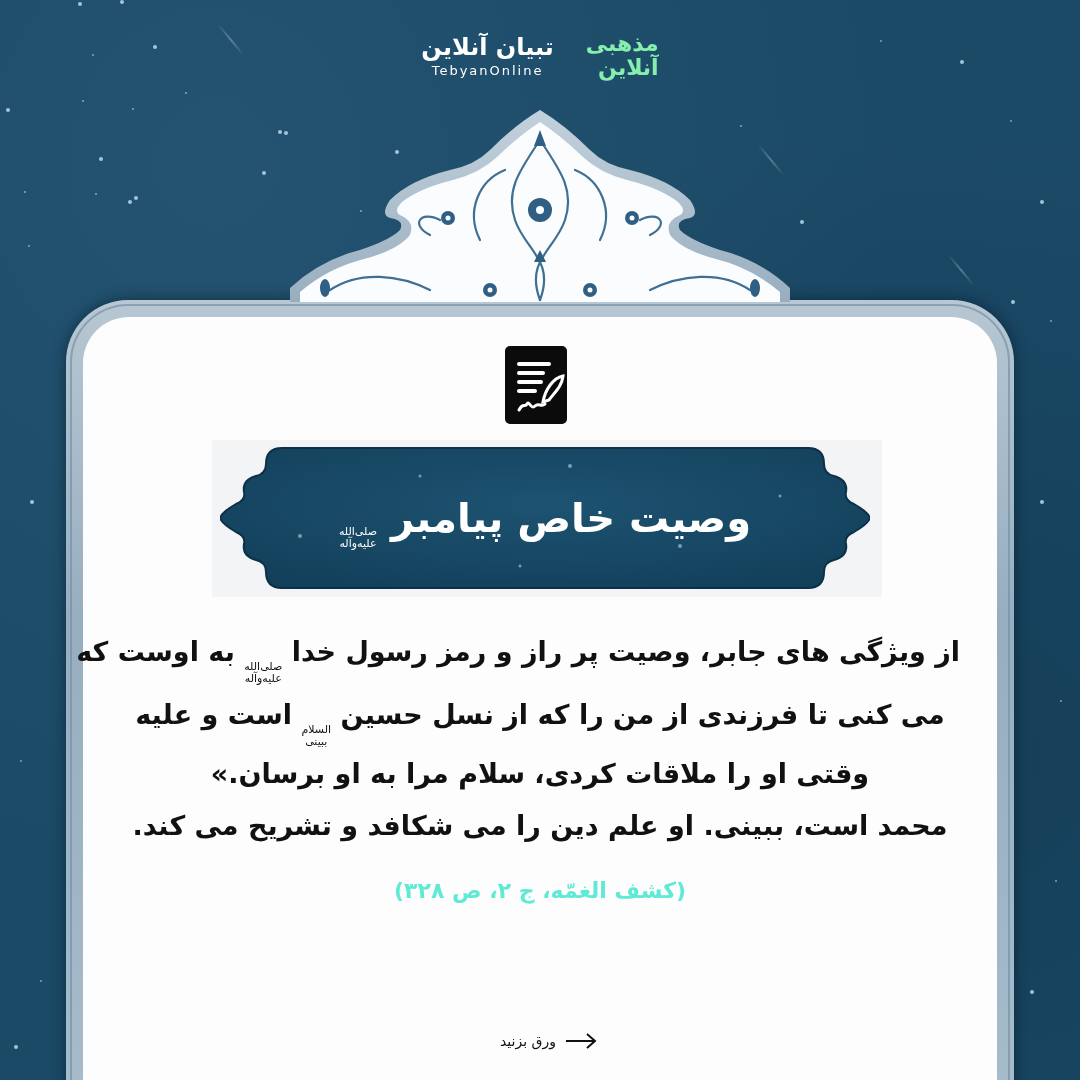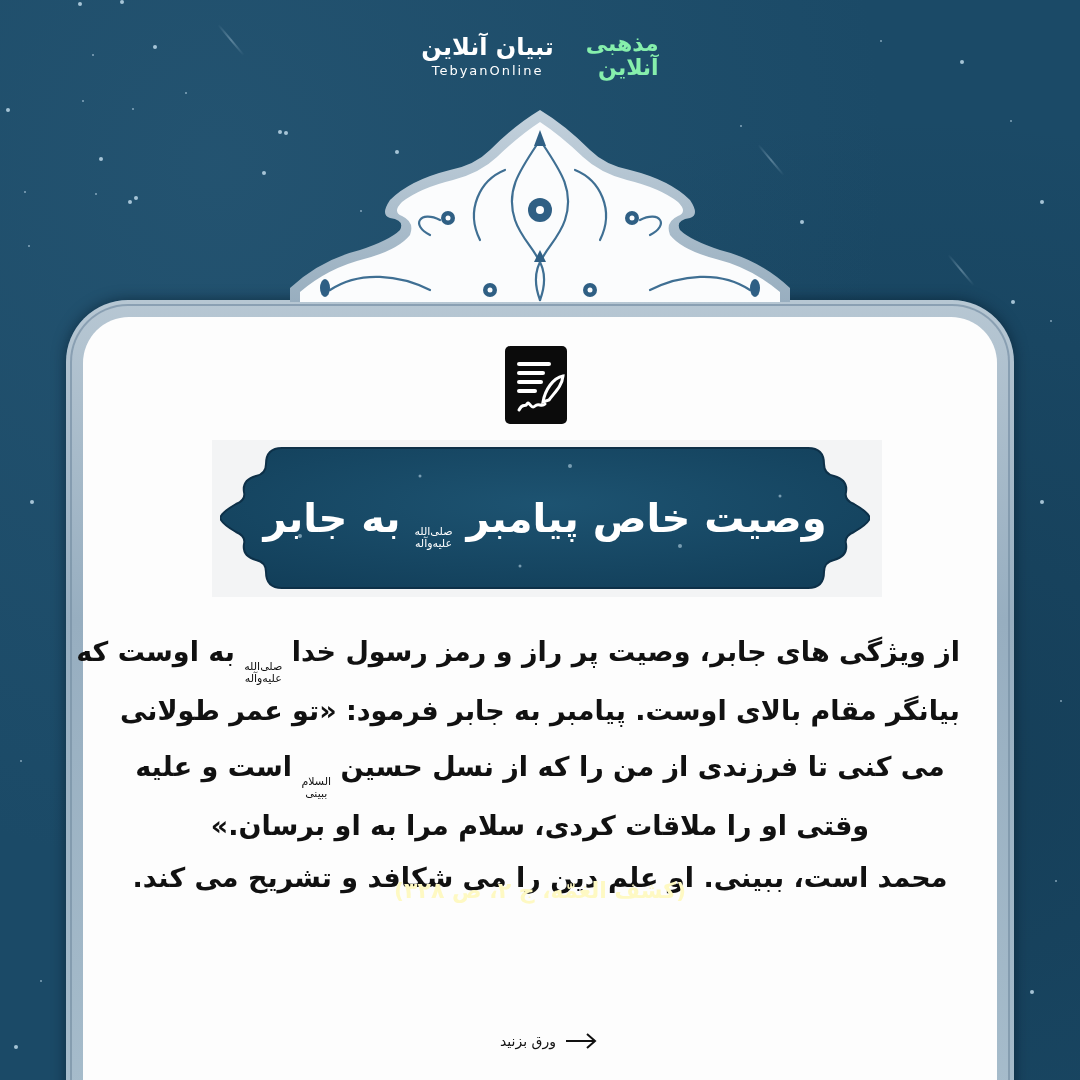--- a/index.html
+++ b/index.html
@@ -90,21 +90,21 @@
     
     .body-text {
       position: absolute; left: 120px; top: 622px; width: 840px;
       direction: rtl; text-align: center; color: #111;
       font-family: "DejaVu Sans", sans-serif; font-weight: bold;
       font-size: 27px; line-height: 52px;
     }
     .body-text .line { display: block; white-space: nowrap; }
     .citation {
       position: absolute; left: 120px; top: 878px; width: 840px;
-      direction: rtl; text-align: center; color: #fef9c3;
+      direction: rtl; text-align: center; color: #5eead4;
       font-family: "DejaVu Sans", sans-serif; font-weight: bold; font-size: 22px;
     }
 
     
     .next-hint {
       position: absolute; left: 500px; top: 1028px; height: 26px;
       display: flex; align-items: center; gap: 8px; direction: ltr;
       color: #111; font-family: "DejaVu Sans", sans-serif; font-size: 14px;
       cursor: pointer;
     }
@@ -238,33 +238,31 @@
       <circle cx="560" cy="50" r="1.5"></circle>
       <circle cx="300" cy="120" r="1.5"></circle>
   </g>
 </svg>
 <div class="banner-title">
   <span>وصیت خاص پیامبر</span>
   <span class="honorific">
     <span>صلی‌الله</span><br>
     <span>علیه‌وآله</span>
   </span>
-  <span>به جابر</span>
 </div>
 
 <div class="body-text">
   <span class="line">
     <span>از ویژگی های جابر، وصیت پر راز و رمز رسول خدا</span>
     <span class="honorific dark">
       <span>صلی‌الله</span><br>
       <span>علیه‌وآله</span>
     </span>
     <span>به اوست که</span>
   </span>
-  <span class="line">بیانگر مقام بالای اوست. پیامبر به جابر فرمود: «تو عمر طولانی</span>
   <span class="line">
     <span>می کنی تا فرزندی از من را که از نسل حسین</span>
     <span class="honorific dark">
       <span>السلام</span><br>
       <span>ببینی</span>
     </span>
     <span>است و علیه</span>
   </span>
   <span class="line">وقتی او را ملاقات کردی، سلام مرا به او برسان.»</span>
   <span class="line">محمد است، ببینی. او علم دین را می شکافد و تشریح می کند.</span>

